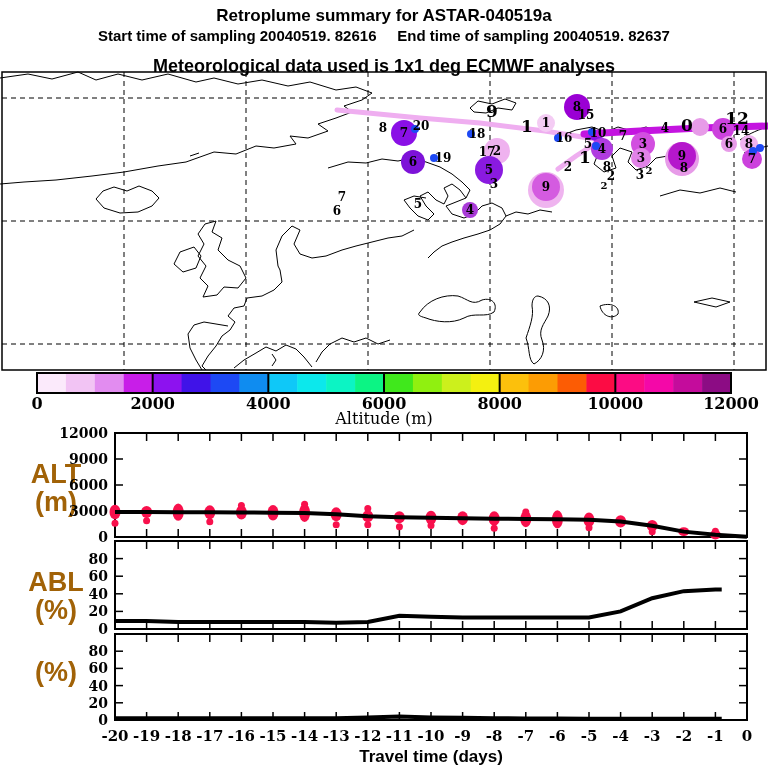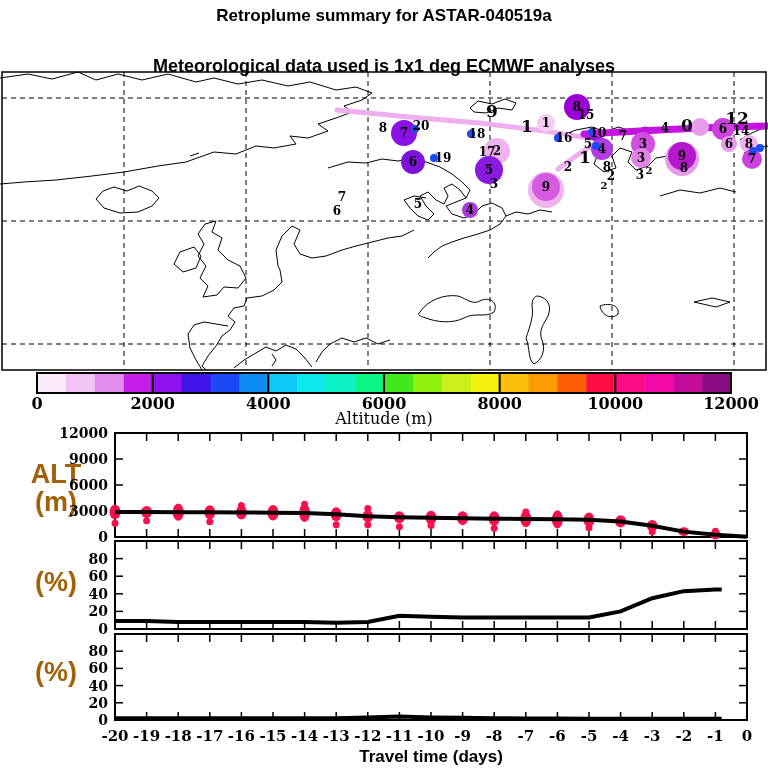--- a/index.html
+++ b/index.html
@@ -11,27 +11,29 @@
   #title3{top:56px;font-size:18px;}
   .plabel{position:absolute;left:8px;width:96px;text-align:center;font-weight:bold;color:#a16207;
           font-size:27px;line-height:28px;margin-top:12px;}
   #svg-root{position:absolute;left:0;top:0;}
 </style>
 </head>
 <body>
 <div id="page">
 
 <div class="hdr" id="title1">Retroplume summary for ASTAR-040519a</div>
+<div class="hdr" id="title2">Start time of sampling 20040519. 82616     End time of sampling 20040519. 82637</div>
 <div class="hdr" id="title3">Meteorological data used is 1x1 deg ECMWF analyses</div>
 
 <div class="plabel" style="top:448px;">
   <div>ALT</div>
   <div>(m)</div>
 </div>
 <div class="plabel" style="top:556px;">
+  <div>ABL</div>
   <div>(%)</div>
 </div>
 <div class="plabel" style="top:646px;">
   <div>(%)</div>
 </div>
 
 <svg id="svg-root" width="768" height="768" viewBox="0 0 768 768">
       <g>
         <line x1="124" y1="72" x2="124" y2="370" stroke="#000" stroke-width="1" stroke-dasharray="5,4"></line>
         <line x1="246" y1="72" x2="246" y2="370" stroke="#000" stroke-width="1" stroke-dasharray="5,4"></line>

